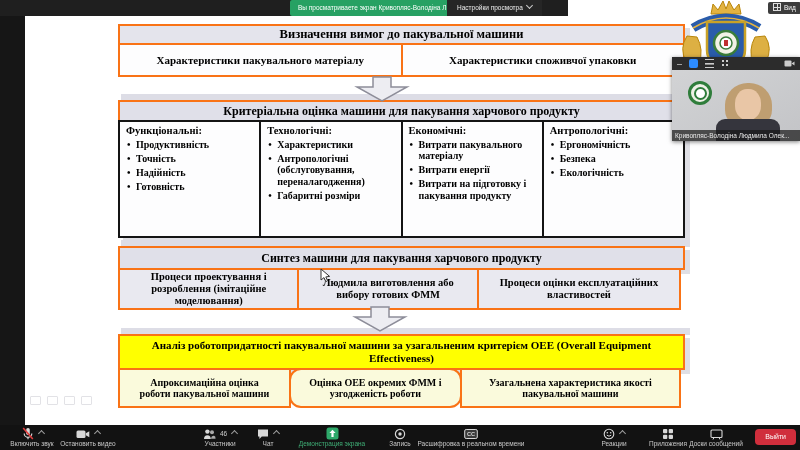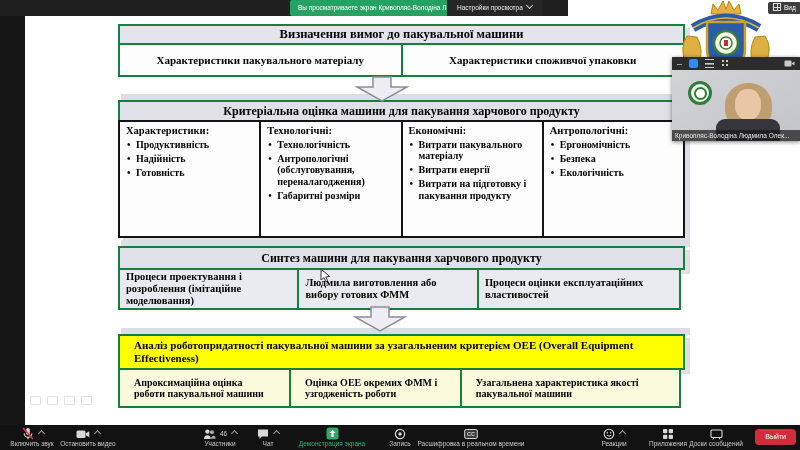--- a/index.html
+++ b/index.html
@@ -19,22 +19,22 @@
         border-bottom:1.2px solid #ccc;transform:rotate(45deg);margin-left:4px;vertical-align:2px;}
   #view-btn{position:absolute;left:768px;top:2px;height:12px;background:#3d3d3d;color:#fff;
         font-size:6.5px;line-height:12px;padding:0 5px;border-radius:2px;z-index:8;white-space:nowrap;}
   .mini-grid{display:inline-block;width:6px;height:6px;border:1px solid #ddd;vertical-align:-1px;margin-right:3px;
         background:linear-gradient(#ddd,#ddd) 50% 0/1px 100% no-repeat,linear-gradient(#ddd,#ddd) 0 50%/100% 1px no-repeat;}
 
   
   #diagram{position:absolute;left:118px;top:24px;width:567px;height:384px;z-index:1;
            font-family:"Liberation Serif","DejaVu Serif",serif;font-weight:bold;color:#000;}
   .abs{position:absolute;box-sizing:border-box;}
-  .bx{border:2px solid #15803d;display:flex;align-items:center;justify-content:center;
-      text-align:left;box-sizing:border-box;}
+  .bx{border:2px solid #f97316;display:flex;align-items:center;justify-content:center;
+      text-align:center;box-sizing:border-box;}
   .shadow{box-shadow:5px 4px 0 rgba(196,196,208,.55);}
   .strip{position:absolute;left:3px;right:-5px;height:7px;background:#dddde6;}
   #s1-title{left:0;top:0;width:100%;height:21px;background:#e4e4ec;font-size:12.5px;}
   #s1-row{left:0;top:19px;width:100%;height:34px;display:flex;}
   #s1-row .bx{flex:1;margin-left:-2px;background:#fdfdfe;font-size:11px;line-height:1.12;padding:0 8px;}
   #s1-row .bx:first-child{margin-left:0;}
   #s2-hdr{left:0;top:76px;width:100%;height:22px;background:#e0e0e9;font-size:12px;}
   #s2-cols{left:0;top:96px;width:100%;height:118px;display:flex;}
   .col{flex:1;margin-left:-2px;border:2px solid #141414;background:#fdfdfe;padding:3px 5px 0 6px;box-sizing:border-box;}
   .col:first-child{margin-left:0;}
@@ -102,28 +102,29 @@
   </div>
 
   <div class="strip" style="top:70px;"></div>
   <svg class="blockarrow" style="left:234px;top:52px;" width="60" height="27">
     <path d="M21 1 H39 V11 H55 L30 25 L5 11 H21 Z" fill="#ededf2" stroke="#8d8d99" stroke-width="1.5"></path>
   </svg>
 
   <div class="abs bx shadow" id="s2-hdr">Критеріальна оцінка машини для пакування харчового продукту</div>
   <div class="abs shadow" id="s2-cols">
     <div class="col">
-      <div class="col-h">Характеристики:</div>
+      <div class="col-h">Функціональні:</div>
       <div class="li">Продуктивність</div>
+      <div class="li">Точність</div>
       <div class="li">Надійність</div>
       <div class="li">Готовність</div>
     </div>
     <div class="col">
       <div class="col-h">Технологічні:</div>
-      <div class="li">Технологічність</div>
+      <div class="li">Характеристики</div>
       <div class="li">Антропологічні (обслуговування, переналагодження)</div>
       <div class="li">Габаритні розміри</div>
     </div>
     <div class="col">
       <div class="col-h">Економічні:</div>
       <div class="li">Витрати пакувального матеріалу</div>
       <div class="li">Витрати енергії</div>
       <div class="li">Витрати на підготовку і пакування продукту</div>
     </div>
     <div class="col">
@@ -143,21 +144,21 @@
   </div>
 
   <div class="strip" style="top:304px;"></div>
   <svg class="blockarrow" style="left:232px;top:282px;" width="60" height="27">
     <path d="M21 1 H39 V11 H55 L30 25 L5 11 H21 Z" fill="#ededf2" stroke="#8d8d99" stroke-width="1.5"></path>
   </svg>
 
   <div class="abs bx shadow" id="s4-title">Аналіз роботопридатності пакувальної машини за узагальненим критерієм ОЕЕ (Overall Equipment Effectiveness)</div>
   <div class="abs" id="s4-row">
     <div class="bx" style="width:30.5%;">Апроксимаційна оцінка роботи пакувальної машини</div>
-    <div class="bx" style="width:30.5%;">Оцінка ОЕЕ окремих ФММ і узгодженість роботи</div>
+    <div class="bx" style="width:30.5%;border-radius:12px;">Оцінка ОЕЕ окремих ФММ і узгодженість роботи</div>
     <div class="bx" style="width:39%;">Узагальнена характеристика якості пакувальної машини</div>
   </div>
 </div>
 
 <div id="ghost">
   <div class="g-ico"></div>
     <div class="g-ico"></div>
     <div class="g-ico"></div>
     <div class="g-ico"></div>
 </div>

